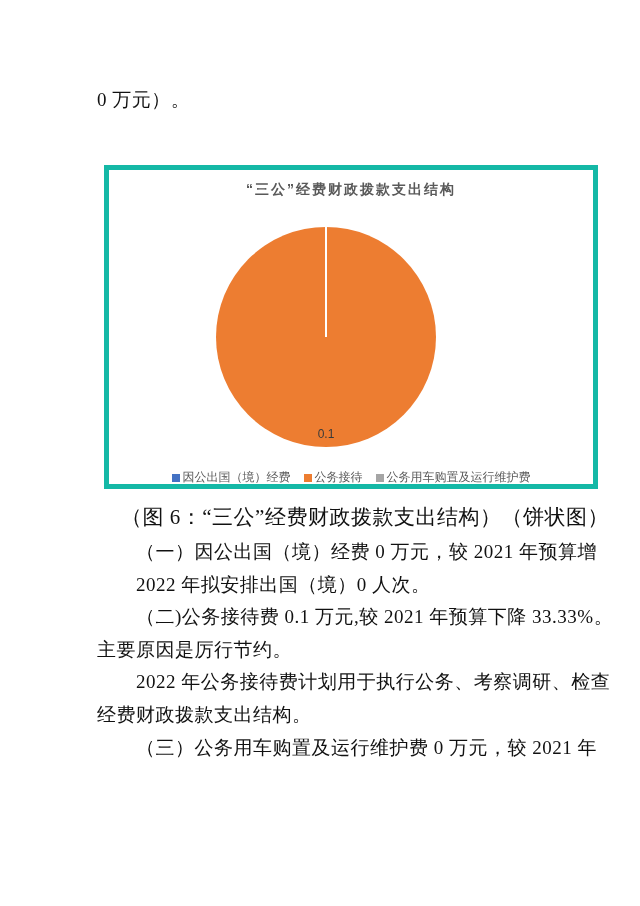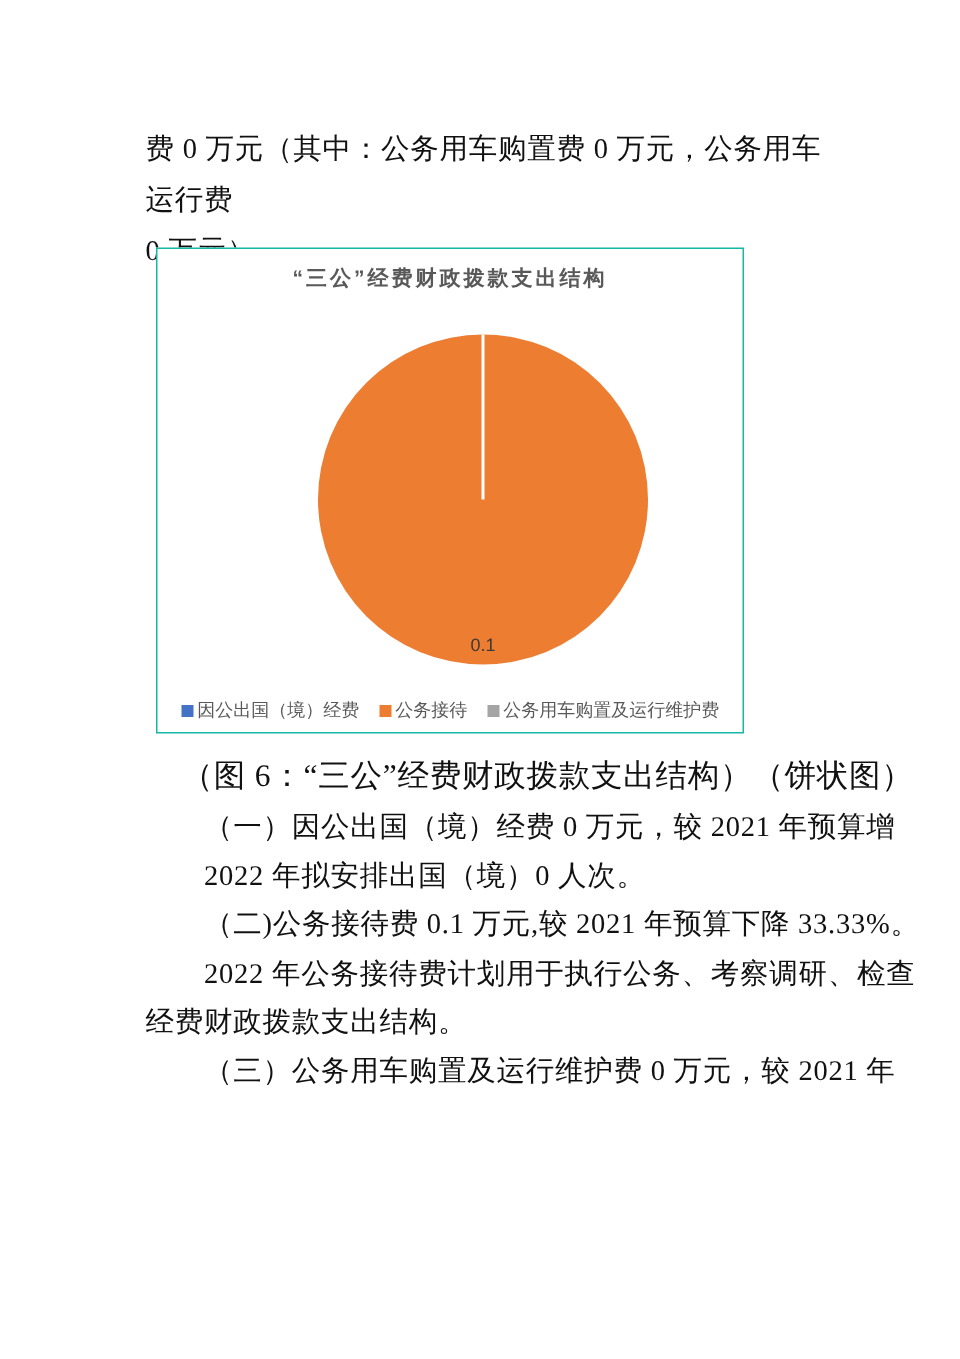--- a/index.html
+++ b/index.html
@@ -19,23 +19,23 @@
     top: 83px;
     width: 452px;
     font-size: 19px;
     line-height: 34px;
     letter-spacing: 0.5px;
   }
   .chart-frame {
     position: absolute;
     left: 104px;
     top: 165px;
-    width: 392px;
+    width: 494px;
     height: 324px;
-    border: 1px solid #14b8a6;
+    border: 5px solid #14b8a6;
     background: #ffffff;
   }
   .chart-title {
     position: absolute;
     top: 11px;
     left: 0;
     width: 100%;
     text-align: center;
     font-family: "Liberation Sans", "DejaVu Sans", sans-serif;
     font-size: 14px;
@@ -98,21 +98,20 @@
     font-size: 18px;
     letter-spacing: 1px;
   }
 </style>
 </head>
 <body>
 
 <div class="page">
 
   <div class="intro">
-    <div class="line">费 0 万元（其中：公务用车购置费 0 万元，公务用车运行费</div>
     <div class="line">0 万元）。</div>
   </div>
 
   <div class="chart-frame">
     <div class="chart-title">“三公”经费财政拨款支出结构</div>
 
     <svg class="pie-svg" viewBox="0 0 431 322">
       <circle cx="217" cy="167" r="110" fill="#ED7D31"></circle>
       <line x1="217" y1="167" x2="217" y2="57" stroke="#ffffff" stroke-width="2"></line>
       <text x="217" y="268" text-anchor="middle">0.1</text>
@@ -133,19 +132,20 @@
       </div>
     </div>
   </div>
 
   <div class="caption">（图 6：“三公”经费财政拨款支出结构）（饼状图）</div>
 
   <div class="body-lines">
     <div class="line indent">（一）因公出国（境）经费 0 万元，较 2021 年预算增</div>
     <div class="line indent">2022 年拟安排出国（境）0 人次。</div>
     <div class="line indent">（二)公务接待费 0.1 万元,较 2021 年预算下降 33.33%。</div>
+    <div class="line">主要原因是厉行节约。</div>
     <div class="line indent">2022 年公务接待费计划用于执行公务、考察调研、检查</div>
     <div class="line">经费财政拨款支出结构。</div>
     <div class="line indent">（三）公务用车购置及运行维护费 0 万元，较 2021 年</div>
   </div>
 
 
 </div>
 
 </body></html>

